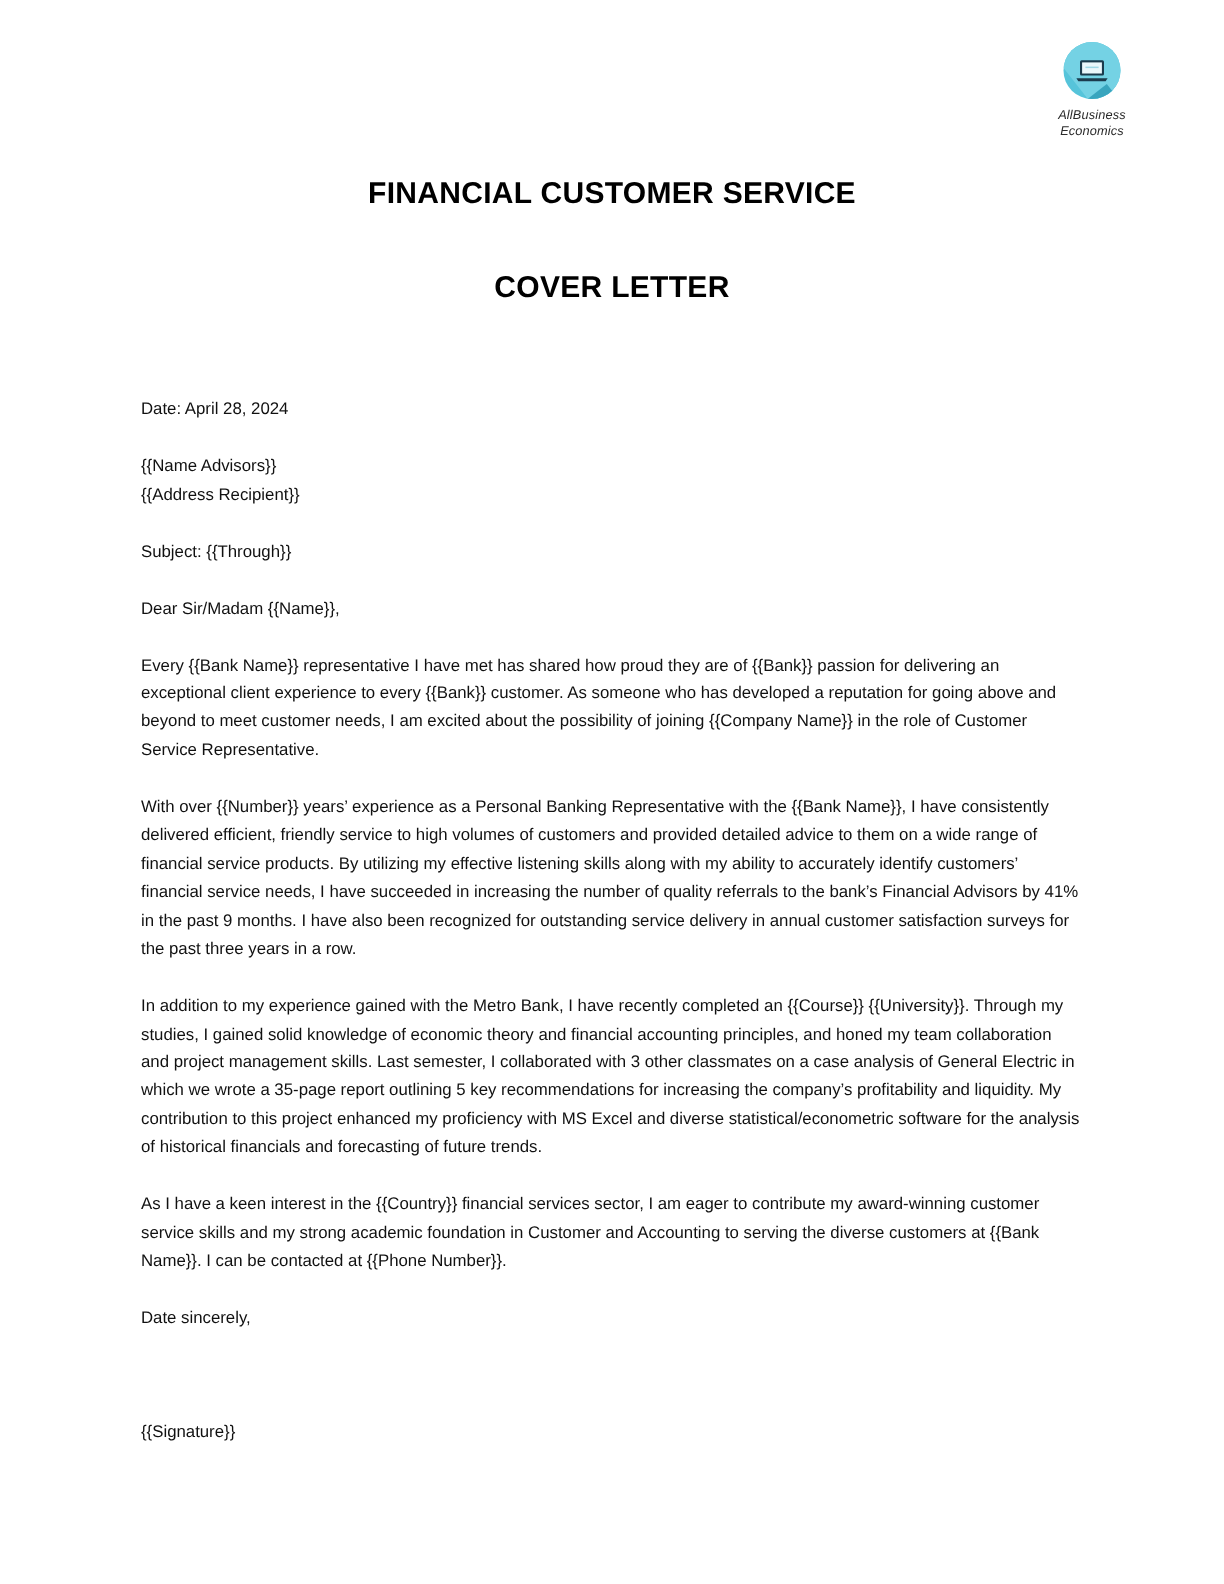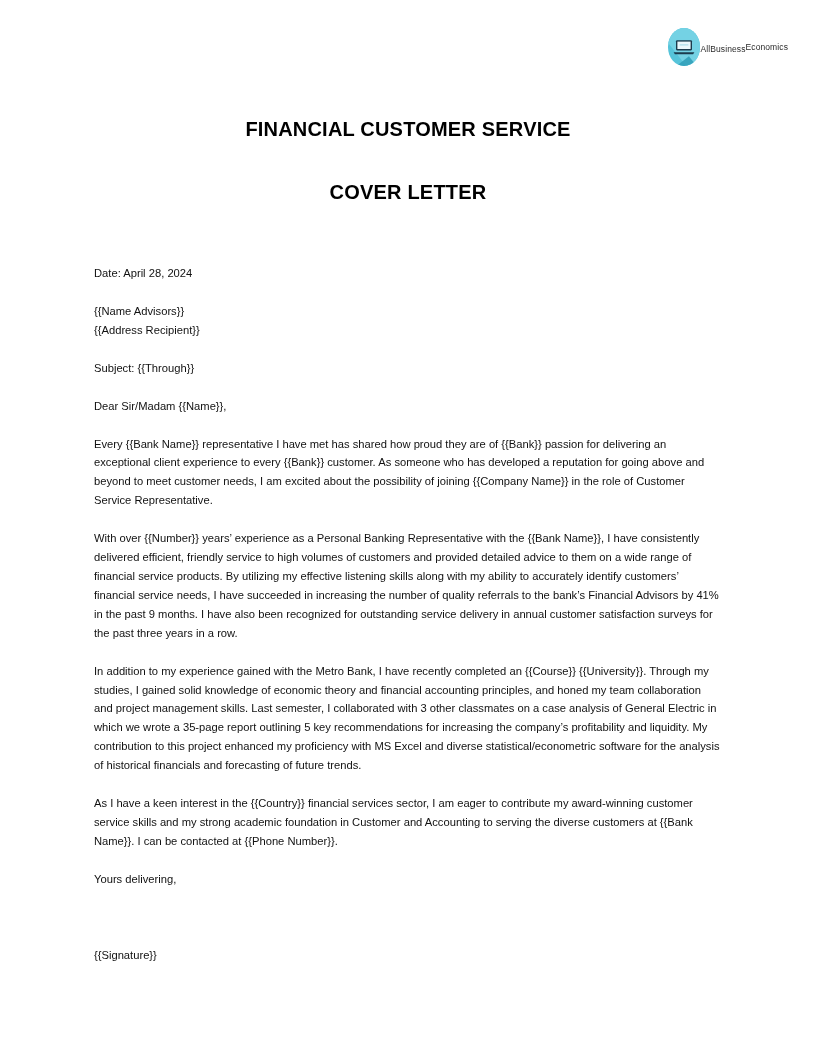--- a/index.html
+++ b/index.html
@@ -22,22 +22,23 @@
     box-sizing: border-box;
   }
 
   
   .brand {
     position: absolute;
     top: 28px;
     right: 28px;
     width: 120px;
     display: flex;
-    flex-direction: row;
+    flex-direction: column;
     align-items: center;
+    font-style: italic;
   }
   .brand-mark {
     position: relative;
     width: 38px;
     height: 38px;
     border-radius: 50%;
     overflow: hidden;
     background: #56c4da;
   }
   .brand-mark .sheen {
@@ -174,21 +175,21 @@
     <div class="gap-sm"></div>
 
     <p>In addition to my experience gained with the Metro Bank, I have recently completed an {{Course}} {{University}}.  Through my studies, I gained solid knowledge of economic theory and financial accounting principles, and honed my team collaboration and project management skills. Last semester, I collaborated with 3 other classmates on a case analysis of General Electric in which we wrote a 35-page report outlining 5 key recommendations for increasing the company’s profitability and liquidity. My contribution to this project enhanced my proficiency with MS Excel and diverse statistical/econometric software for the analysis of historical financials and forecasting of future trends.</p>
 
     <div class="gap-sm"></div>
 
     <p>As I have a keen interest in the {{Country}} financial services sector, I am eager to contribute my award-winning customer service skills and my strong academic foundation in Customer and Accounting to serving the diverse customers at {{Bank Name}}. I can be contacted at {{Phone Number}}.</p>
 
     <div class="gap-sm"></div>
 
-    <p>Yours delivering,</p>
+    <p>Date sincerely,</p>
 
     <div class="gap-sig"></div>
 
     <p>{{Signature}}</p>
 
   </div>
 
 </div>
 
 </body></html>

